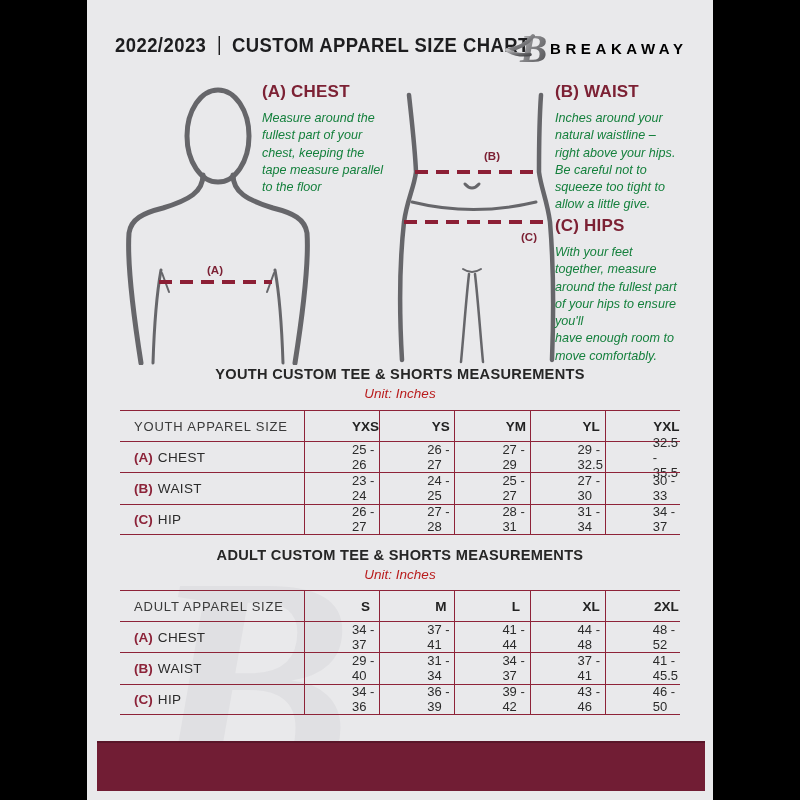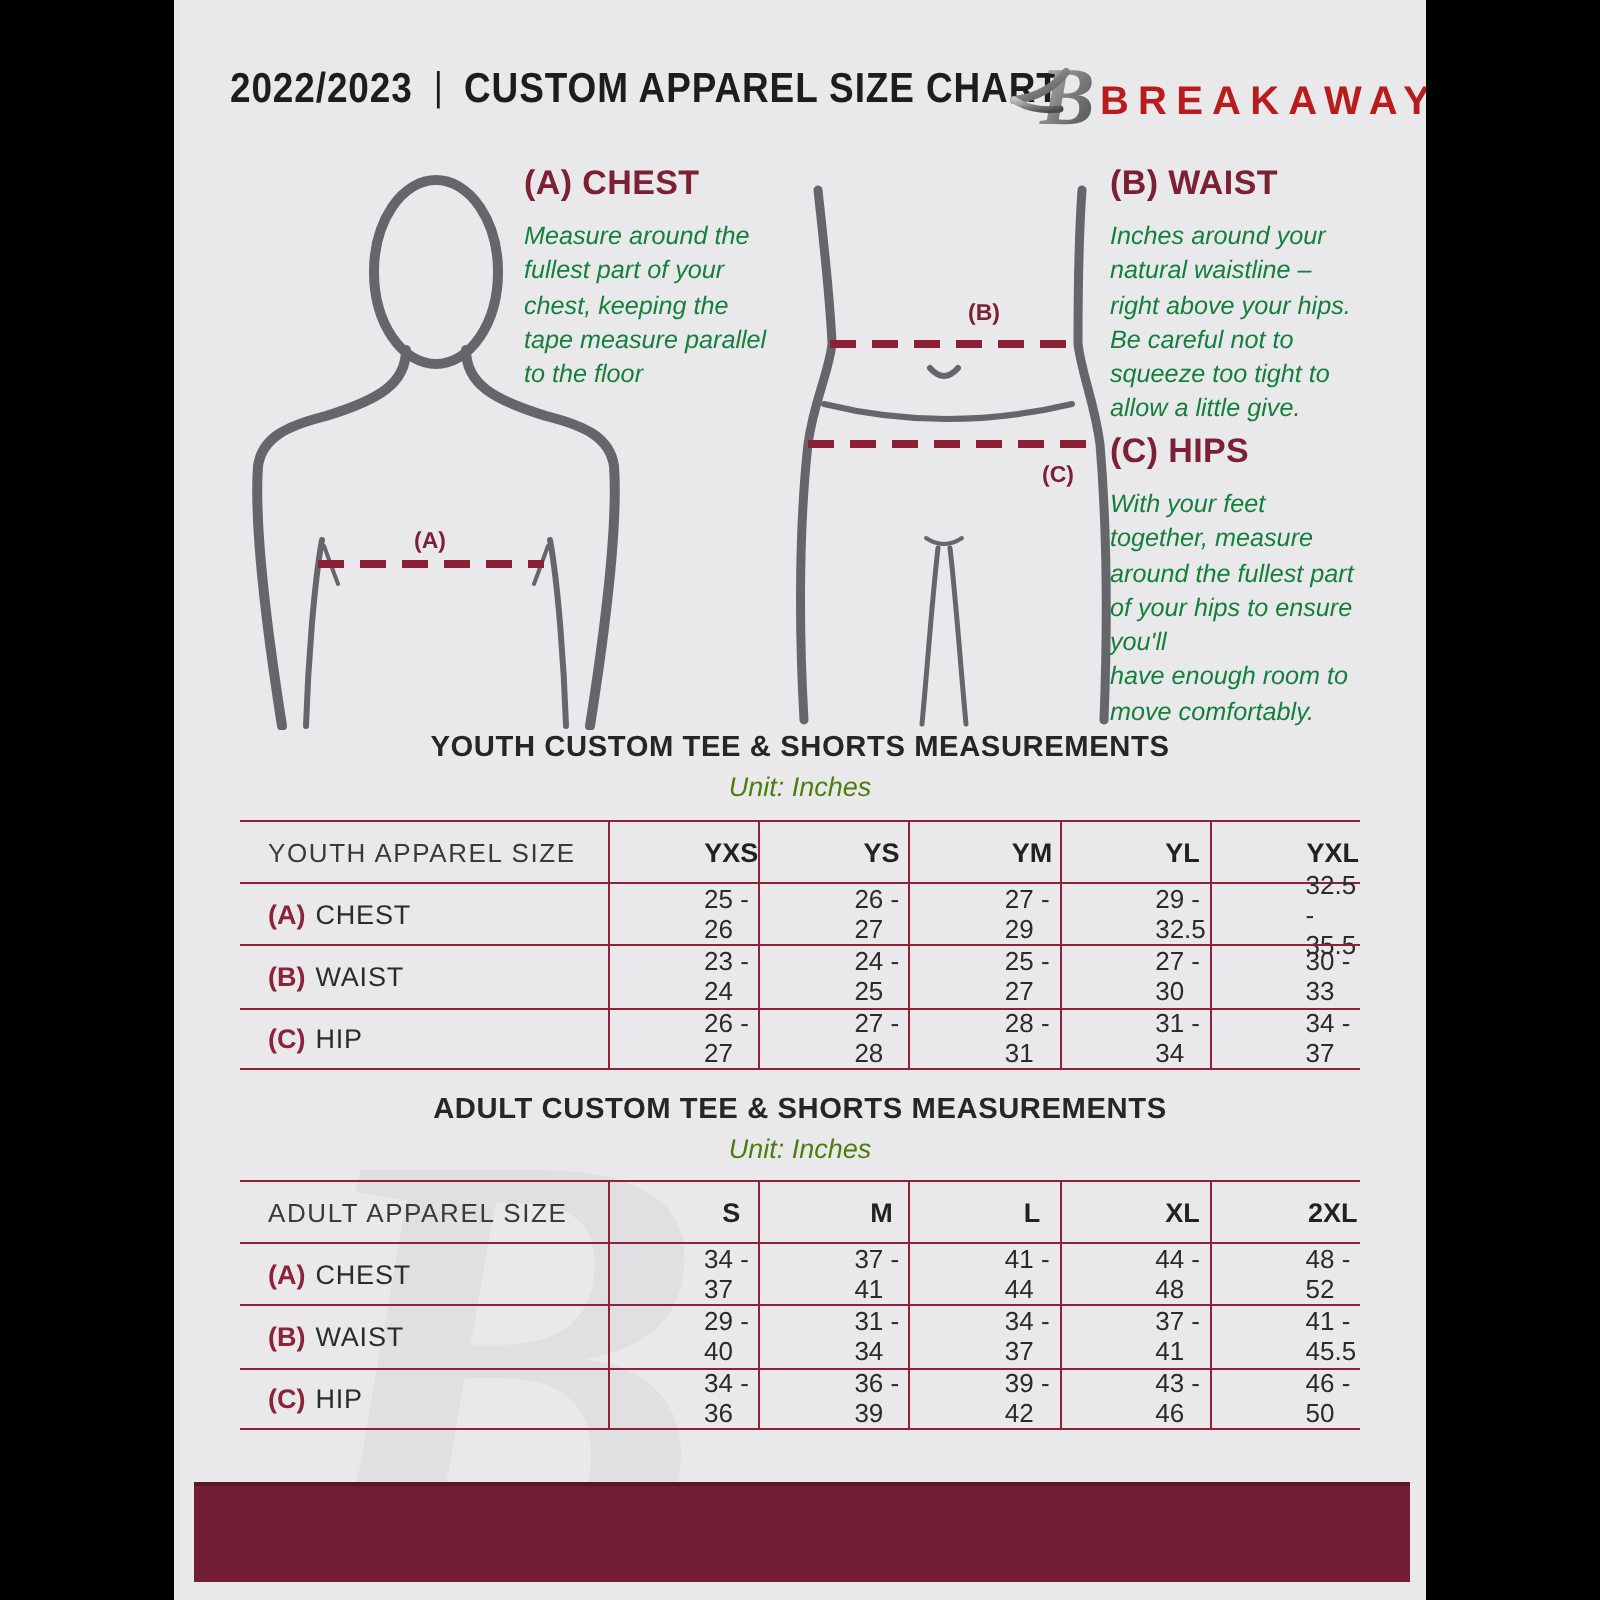--- a/index.html
+++ b/index.html
@@ -12,40 +12,40 @@
              font-family:"Liberation Serif",serif;font-weight:700;font-style:italic;
              font-size:310px;line-height:1;color:#e0e0e3;}
 
   
   .hdr{position:absolute;top:24px;left:0;width:565px;height:48px;z-index:2;padding-left:30px;}
   .title-group{position:absolute;left:28px;top:9px;display:flex;align-items:center;gap:9px;
                white-space:nowrap;transform:scaleX(0.88);transform-origin:left center;}
   .season,.title-text{font-size:21px;font-weight:700;color:#1d1d1f;letter-spacing:0.5px;}
   .title-sep{font-size:20px;font-weight:400;color:#1d1d1f;padding:0 3px;position:relative;top:-1px;}
   .logo{position:absolute;left:418px;top:1px;width:52px;height:46px;}
-  .brand{position:absolute;left:463px;top:16px;font-size:20px;font-weight:700;
-         letter-spacing:4.6px;color:#b91c1c;}
+  .brand{position:absolute;left:463px;top:16px;font-size:15px;font-weight:700;
+         letter-spacing:4.6px;color:#000000;}
 
   
   .fig{position:absolute;z-index:1;}
   .fig-left{left:30px;top:80px;}
   .fig-right{left:308px;top:88px;}
   .mblock{position:absolute;z-index:1;}
   .m-chest{left:175px;top:82px;width:160px;}
   .m-waist{left:468px;top:82px;width:154px;}
   .m-hips{left:468px;top:216px;width:154px;}
   .m-head{font-size:17px;font-weight:800;color:#7c2134;letter-spacing:0.2px;margin:0 0 8px 0;}
   .m-body{font-size:12.6px;font-style:italic;font-weight:500;color:#15803d;
           line-height:1.37;white-space:pre-line;margin:0;}
 
   
   .sec-title{position:absolute;left:0;width:626px;text-align:center;z-index:1;
              font-size:14.6px;font-weight:700;color:#262626;letter-spacing:0.3px;}
   .sec-unit{position:absolute;left:0;width:626px;text-align:center;z-index:1;
-            font-size:13.5px;font-style:italic;color:#4d7c0f;}
+            font-size:13.5px;font-style:italic;color:#b91c1c;}
   .size-table{position:absolute;left:33px;width:560px;z-index:1;display:grid;
               grid-template-columns:184px 1fr 1fr 1fr 1fr 1fr;}
   .t-cell{height:31.2px;display:flex;align-items:center;justify-content:center;
           font-size:13px;color:#2b2b2b;border-top:1.6px solid #8e2338;box-sizing:border-box;padding-left:47px;}
   .t-cell.vl{border-left:1.2px solid #8e2338;}
   .t-cell.bb{border-bottom:1.6px solid #8e2338;}
   .t-cell.lab{justify-content:flex-start;padding-left:14px;}
   .t-cell.hl{font-size:13px;letter-spacing:0.8px;color:#3a3a3a;}
   .t-cell.hd{font-weight:700;font-size:13.5px;color:#222;}
   .rk{color:#8c2339;font-weight:700;margin-right:5px;font-size:13.5px;}

